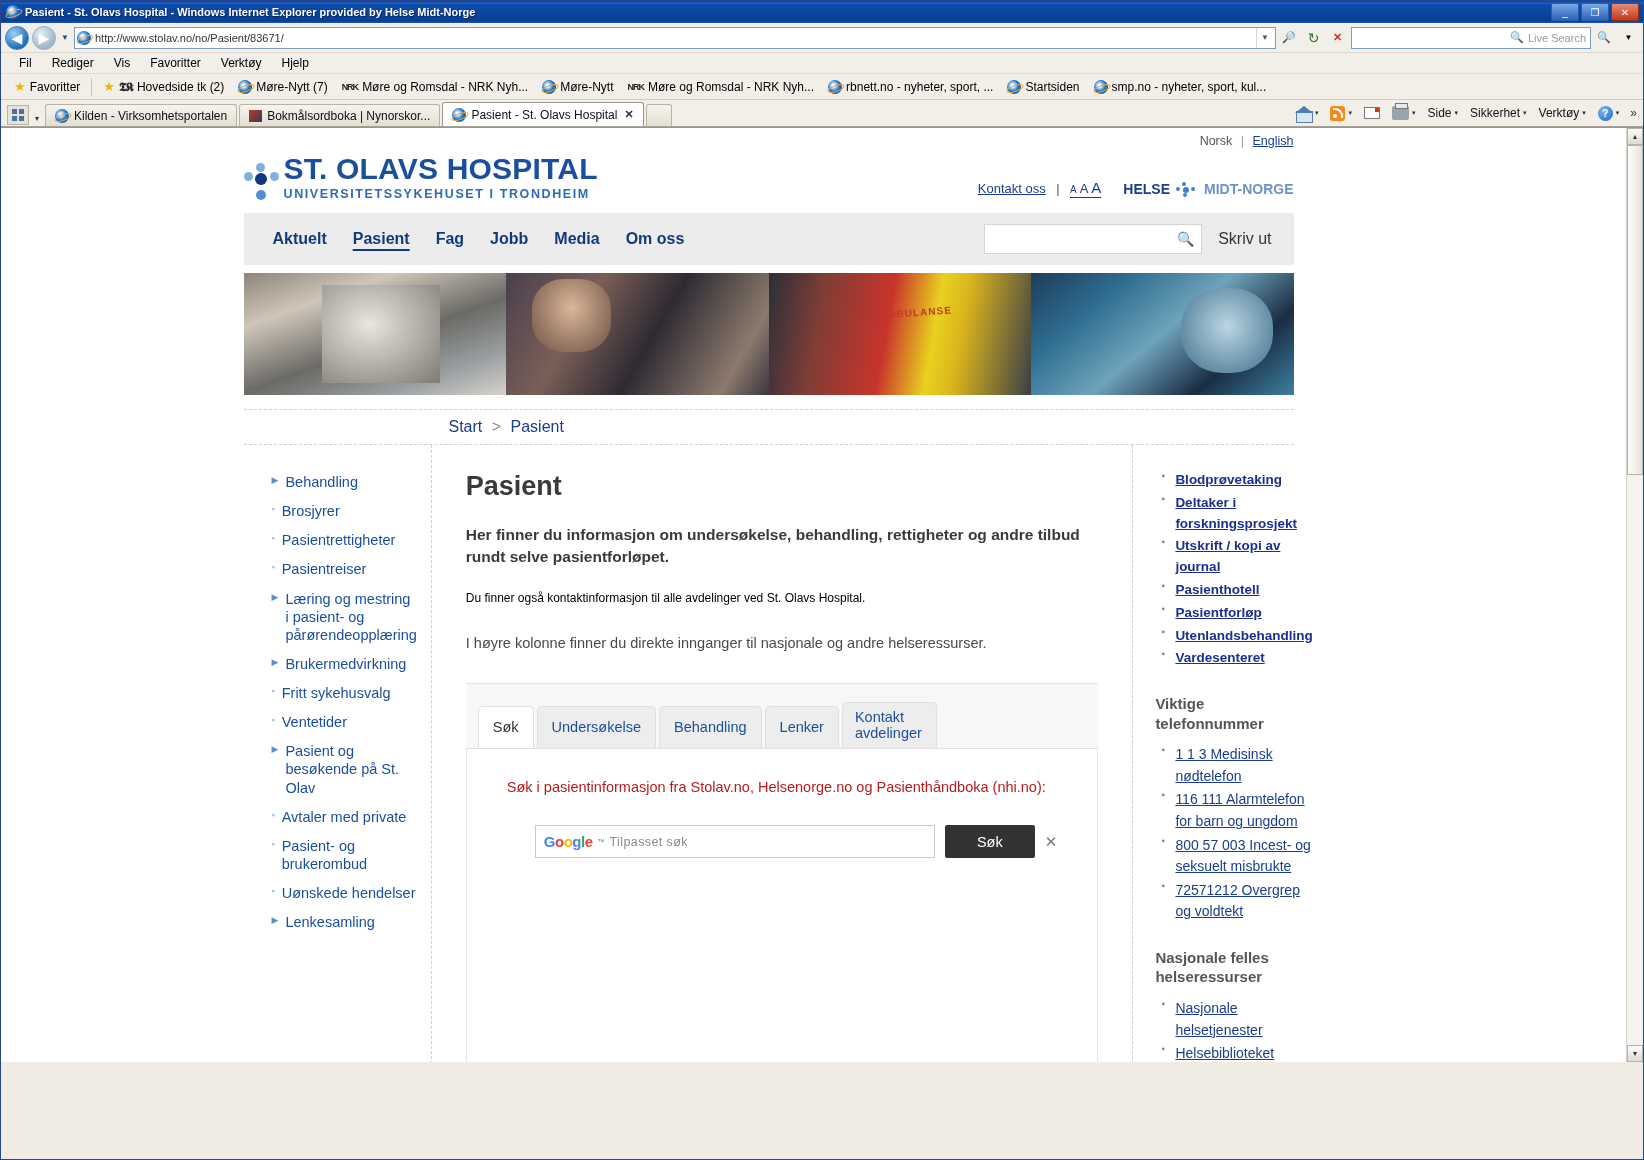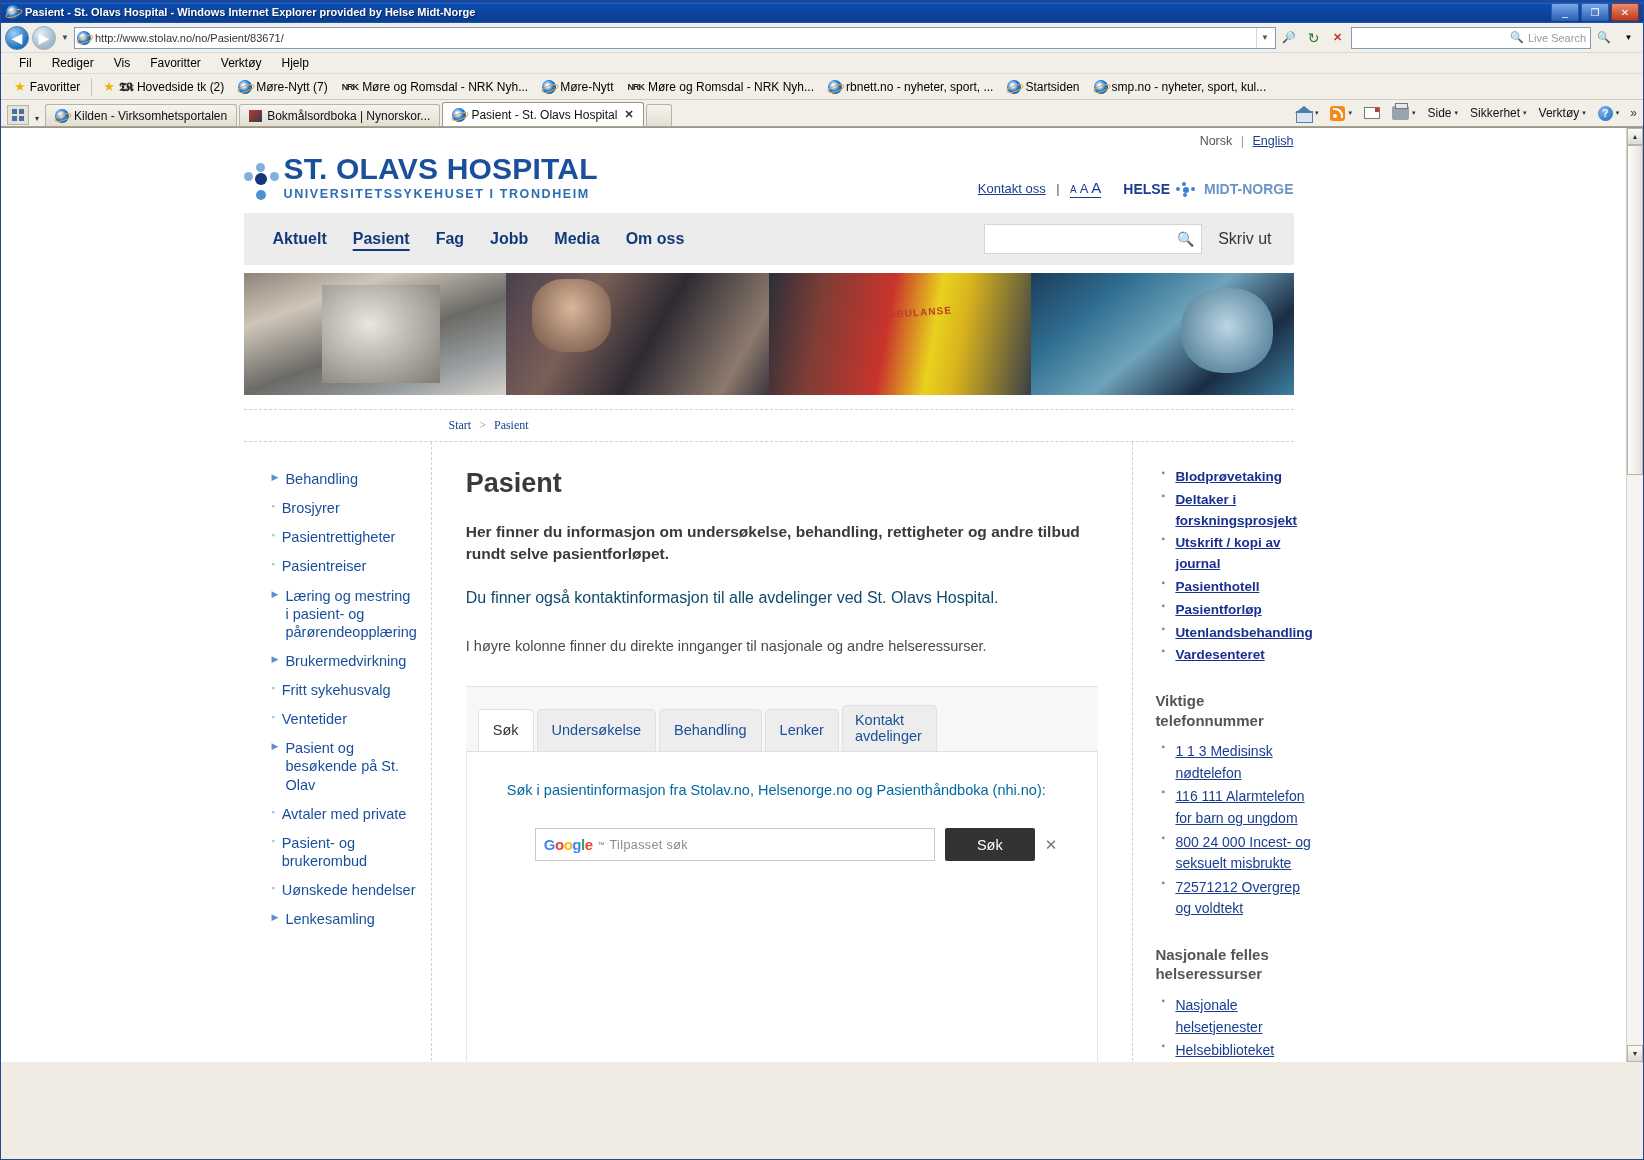--- a/index.html
+++ b/index.html
@@ -190,55 +190,55 @@
   .p3 { background: linear-gradient(100deg,#2b2f38 0%,#7e3d36 20%,#c9342b 45%,#e8d21f 62%,#d9b31c 72%,#3a3f48 100%);}
   .p3 .amb { position:absolute; left:42%; top:28%; color:#c0392b; font-size:10px; font-weight:bold;
      letter-spacing:1px; transform:rotate(-4deg);}
   .p4 { background: linear-gradient(140deg,#1d3c5c 0%,#2f6d8f 25%,#6ea3bb 50%,#1a2d44 75%,#3c7fa0 100%);}
   .p4::after{content:""; position:absolute; right:8%; top:12%; width:35%; height:70%;
      background: radial-gradient(ellipse at 50% 45%, #bcd6e2, #3d6f8c); border-radius:45%;}
 
   .hr-dash { border-top: 1px dashed #cfcfcf; margin: 14px 30px 0 20px;}
 
   
-  .crumb { font-size: 12px; color: #666; padding: 8px 0 8px 225px; font-family: Liberation Serif, serif; }
+  .crumb { font-size: 16px; color: #666; padding: 8px 0 8px 225px; }
   .crumb a { color: #1a3d8f; text-decoration: none;}
   .crumb .gt { color: #888; margin: 0 5px;}
 
   
   .cols { display: flex; margin: 0 30px 0 20px; border-top: 1px dashed #cfcfcf; min-height: 660px;}
   .col-left { width: 205px; border-right: 1px dashed #cfcfcf; padding: 28px 14px 0 28px;}
   .col-mid { flex: 1; padding: 26px 34px 0 34px;}
   .col-right { width: 230px; border-left: 1px dashed #cfcfcf; padding: 24px 10px 0 22px;}
 
   .lnav li { list-style: none; display: flex; gap: 7px; margin-bottom: 11px; align-items: flex-start;}
   .lnav { margin: 0; padding: 0;}
   .bul-tri { color: #5a8fcf; font-size: 9px; line-height: 1.7; flex: none;}
   .bul-sq { color: #9ec2e2; font-size: 9px; line-height: 1.7; flex: none;}
   .lnav a { color: #1a4f9c; font-size: 14.5px; text-decoration: none; line-height: 1.25;}
 
   .h1t { font-size: 27px; font-weight: bold; color: #3a3a3a; margin: 0 0 22px 0;}
   .lead { font-size: 15.5px; font-weight: bold; color: #3a3a3a; line-height: 1.45; margin: 0 0 20px 0;}
-  .para { font-size: 16px; color: #0c4a6e; line-height: 1.5; margin: 0 0 26px 0;}
+  .para { font-size: 12px; color: #000000; line-height: 1.5; margin: 0 0 26px 0;}
   .h2t { font-size: 20px; font-weight: bold; color: #3a3a3a; margin: 0 0 7px 0;}
   .para2 { font-size: 14.5px; color: #4a4a4a; line-height: 1.5; margin: 0 0 28px 0;}
 
   
   .tabbox { border-top: 1px solid #e3e3e3; background: #f7f7f7; padding: 18px 0 0 0;}
   .tabstrip { display: flex; gap: 3px; padding-left: 12px; align-items: flex-end;}
   .tb {
     background: #ededed; border: 1px solid #e0e0e0; border-bottom: none;
     border-radius: 5px 5px 0 0; padding: 9px 14px; font-size: 14.5px; color: #1a4f9c;
     min-height: 42px; display: flex; align-items: center; line-height: 1.2;
   }
   .tb.active { background: #fff; color: #333; border-color: #e0e0e0; }
   .tb.two { padding: 6px 12px; line-height: 1.15; }
   .tabpanel { background: #fff; border: 1px solid #e6e6e6; border-top: 1px solid #e0e0e0;
      padding: 30px 40px 40px 40px; min-height: 330px; }
-  .tp-label { font-size: 14.5px; color: #0369a1; margin-bottom: 30px;}
+  .tp-label { font-size: 14.5px; color: #b91c1c; margin-bottom: 30px;}
   .gbox { display: flex; align-items: center; gap: 10px; padding-left: 28px;}
   .ginput { width: 400px; height: 33px; border: 1px solid #c9c9c9; background: #fff;
      display: flex; align-items: center; padding: 0 8px; gap: 5px;}
   .gword { font-size: 15px; font-weight: bold; letter-spacing: -.5px;}
   .gword .b1{color:#4285f4;} .gword .b2{color:#ea4335;} .gword .b3{color:#fbbc05;}
   .gword .b4{color:#4285f4;} .gword .b5{color:#34a853;} .gword .b6{color:#ea4335;}
   .gtm { font-size: 7px; color: #777; vertical-align: super;}
   .gph { font-size: 12.5px; color: #8a8a8a; letter-spacing: .4px;}
   .gbtn { width: 90px; height: 33px; background: #333; color: #fff; font-size: 14.5px;
      display: flex; align-items: center; justify-content: center; border-radius: 2px;}
@@ -602,21 +602,21 @@
                 <li><a href="#">Pasienthotell</a></li>
                 <li><a href="#">Pasientforløp</a></li>
                 <li><a href="#">Utenlandsbehandling</a></li>
                 <li><a href="#">Vardesenteret</a></li>
               </ul>
 
               <div class="rhead">Viktige telefonnummer</div>
               <ul class="rlist2">
                 <li><a href="#">1 1 3 Medisinsk nødtelefon</a></li>
                 <li><a href="#">116 111 Alarmtelefon for barn og ungdom</a></li>
-                <li><a href="#">800 24 000 Incest- og seksuelt misbrukte</a></li>
+                <li><a href="#">800 57 003 Incest- og seksuelt misbrukte</a></li>
                 <li><a href="#">72571212 Overgrep og voldtekt</a></li>
               </ul>
 
               <div class="rhead">Nasjonale felles helseressurser</div>
               <ul class="rlist2">
                 <li><a href="#">Nasjonale helsetjenester</a></li>
                 <li><a href="#">Helsebiblioteket</a></li>
                 <li></li>
 
               </ul>

